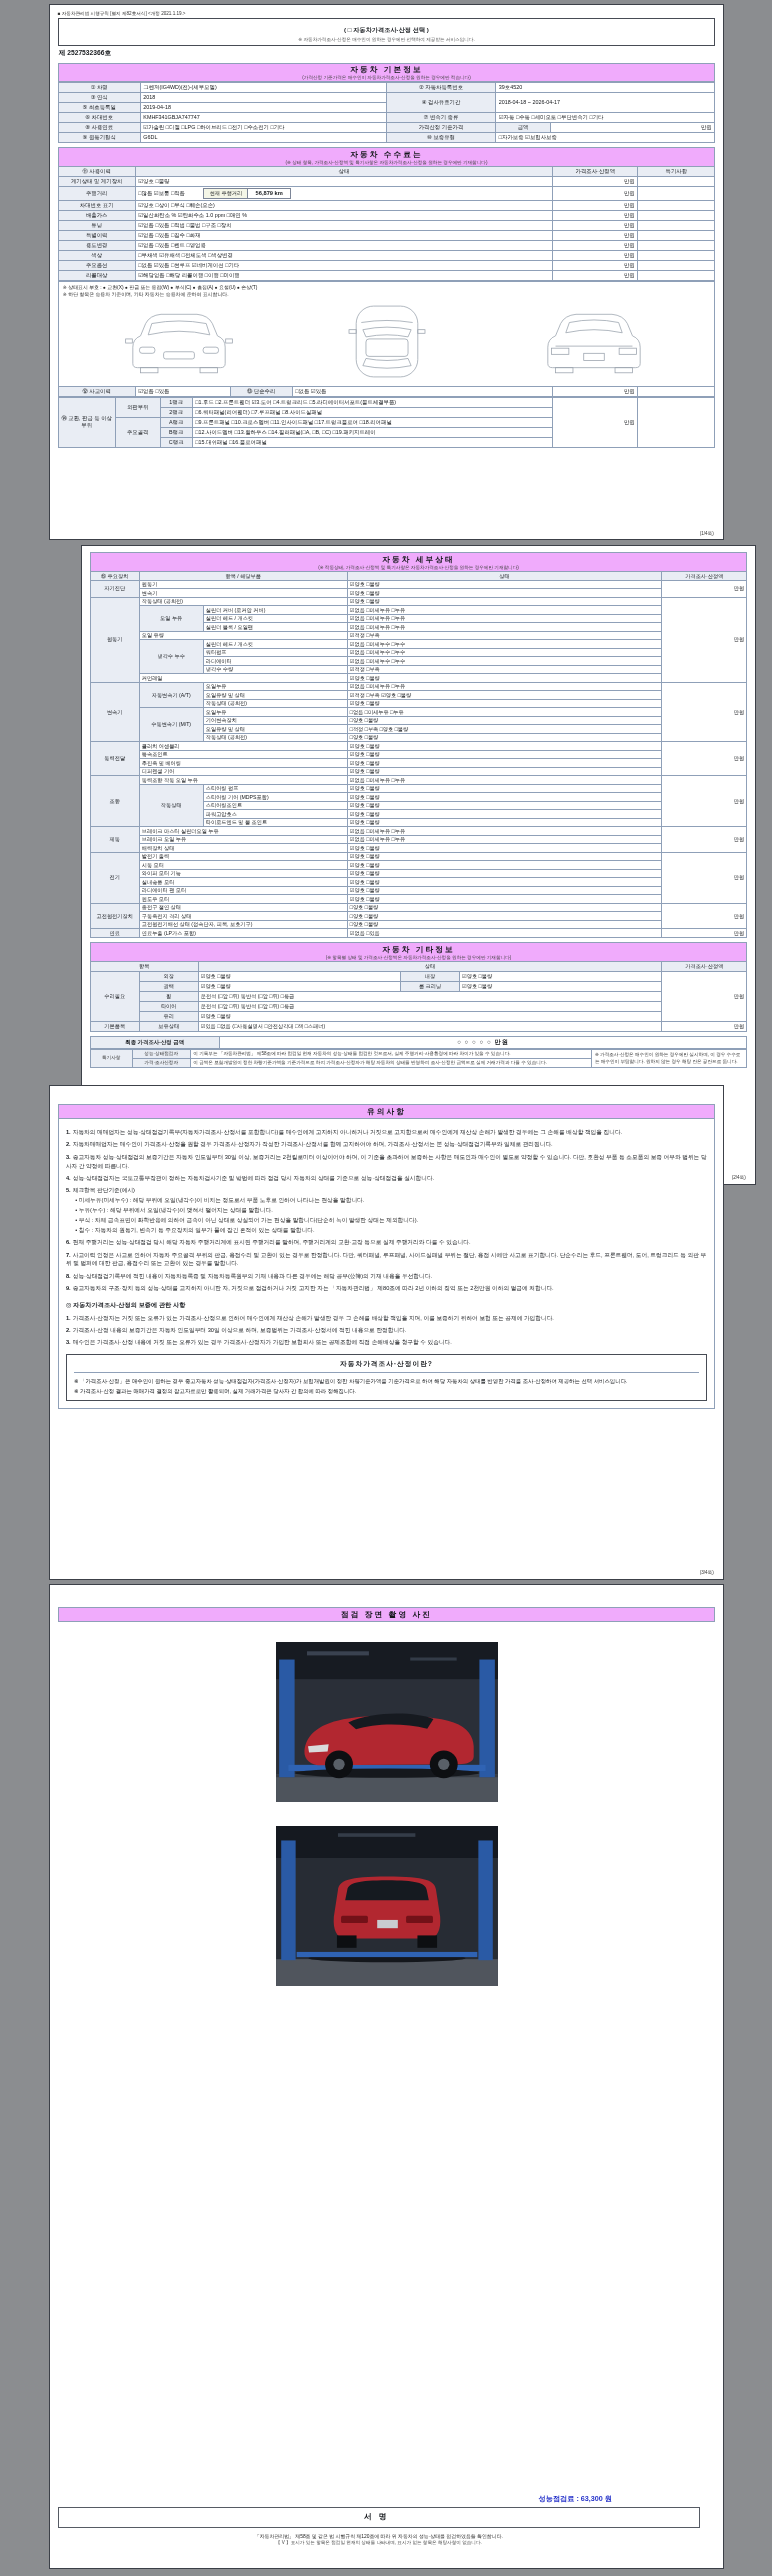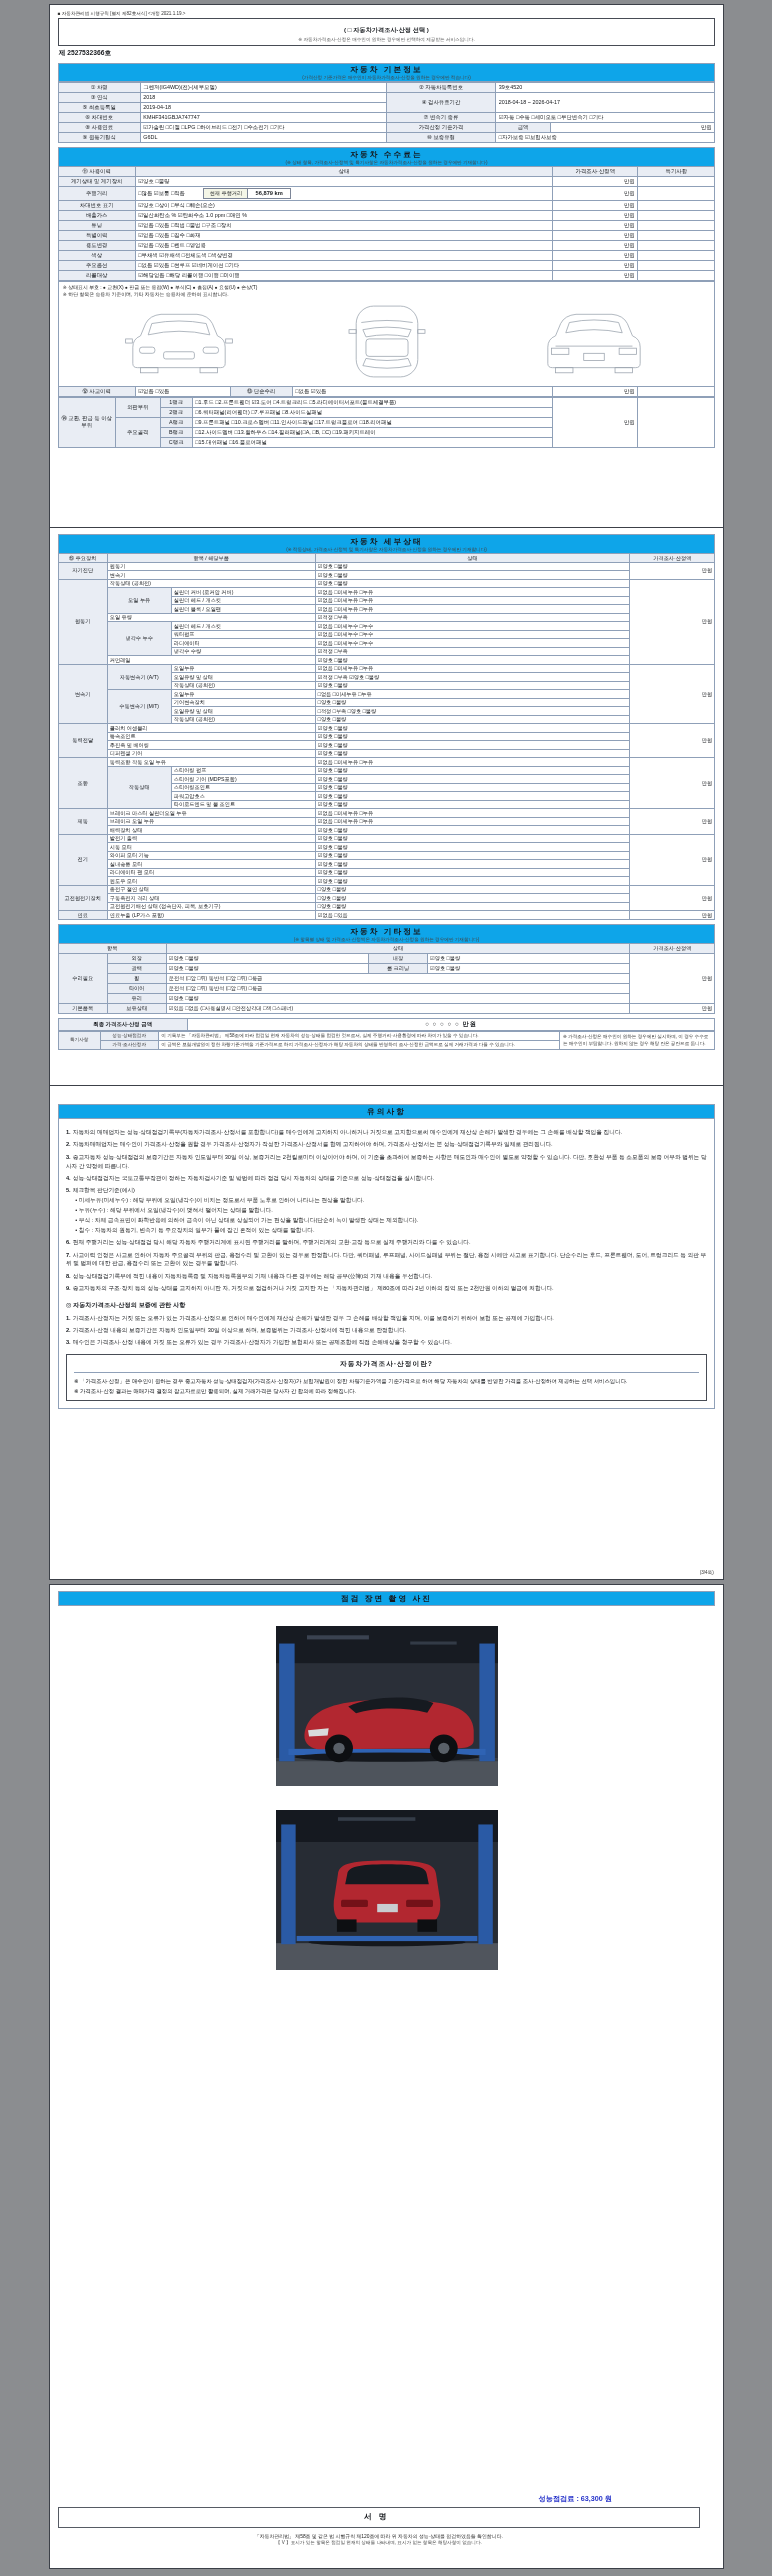--- a/index.html
+++ b/index.html
@@ -1,38 +1,38 @@
 <!DOCTYPE html>
 <html style="font-size:8.2px"><head>
 <meta charset="utf-8">
 <style>
   * { box-sizing: border-box; }
   html,body { margin:0; padding:0; }
   body { font-family:"Liberation Sans","DejaVu Sans",sans-serif; color:#15181c; }
   .canvas { position:relative; width:773px; height:2576px; background:#8b8d90; overflow:hidden; }
   .page { position:absolute; left:49px; width:675px; background:#ffffff; border:0.5px solid #3c4048; padding:6.2px 7.7px; overflow:hidden; }
   #page1 { top:4.1px;    height:536px; }
-  #page2 { top:527px; height:640px; }
+  #page2 { top:545px; height:640px;margin-left:32px; }
   #page3 { top:1085px; height:495px;  }
   #page4 { top:1584px; height:985px; }
 
   .form-ref { font-size:4.6px; color:#333; }
   .titlebox { border:1px solid #474c55; margin-top:2.1px; padding:4.6px 0 3.1px; text-align:center; }
   .doc-title { font-size:14px; font-weight:bold; letter-spacing:1.5px; }
   .doc-sub { font-size:6.2px; margin-top:2.1px; font-weight:bold; }
   .doc-subnote { font-size:4.6px; color:#555; margin-top:1.5px; }
   .doc-no { font-size:6.7px; font-weight:bold; margin:3.6px 0 1.5px 1px; }
 
   table { border-collapse:collapse; width:100%; table-layout:fixed; }
   td { border:0.5px solid #8fa0b8; font-size:5.4px; padding:1px 2.6px; vertical-align:middle; word-wrap:break-word; }
   td.hd { background:#e9edf4; text-align:center; }
   td.ar { text-align:right; }
   td.ac { text-align:center; }
 
-  .band { border:0.5px solid #8fa0b8; background:#0ea5e9; text-align:center; padding:1.5px 0 1px; margin-top:4.6px; }
+  .band { border:0.5px solid #8fa0b8; background:#f0abfc; text-align:center; padding:1.5px 0 1px; margin-top:4.6px; }
   .band .bt { font-size:7.7px; font-weight:bold; letter-spacing:2.1px; }
   .band .bn { font-size:4.6px; color:#444; letter-spacing:0; }
   .band + table, .band + .boxarea { margin-top:-0.5px; }
 
   .boxarea { border:0.5px solid #8fa0b8; }
   .legend { font-size:4.9px; color:#222; padding:1.5px 4.1px 0; }
   .diagrams { display:flex; justify-content:space-around; align-items:center; padding:5.2px 9.3px 6.2px; }
   .diagrams svg { flex:0 0 auto; }
   .acc-tbl, .panel-tbl { margin-top:-0.5px; }
 
@@ -672,21 +672,21 @@
         <div id="whatis-lines">
             <div class="wl">※ 「가격조사·산정」은 매수인이 원하는 경우 중고자동차 성능·상태점검자(가격조사·산정자)가 보험개발원이 정한 차량기준가액을 기준가격으로 하여 해당 자동차의 상태를 반영한 가격을 조사·산정하여 제공하는 선택 서비스입니다.</div>
             <div class="wl">※ 가격조사·산정 결과는 매매가격 결정의 참고자료로만 활용되며, 실제 거래가격은 당사자 간 합의에 따라 정해집니다.</div>
           </div>
       </div>
     </div>
     <div class="pagenum">(3/4쪽)</div>
   </div>
 
   <div class="page" id="page4">
-    <div class="band" style="margin-top:0">
+    <div class="band" style="margin-top:16px">
       <div class="bt">점검 장면 촬영 사진</div>
     </div>
 
     <div class="photo1wrap">
       <svg class="photo" width="222" height="160" viewBox="0 0 430 310">
         <rect width="430" height="310" fill="#2a2f38"></rect>
         <rect width="430" height="72" fill="#171b22"></rect>
         <rect x="60" y="18" width="120" height="8" fill="#3a4250"></rect>
         <rect x="260" y="30" width="90" height="6" fill="#333b47"></rect>
         <rect y="256" width="430" height="54" fill="#4e545c"></rect>

